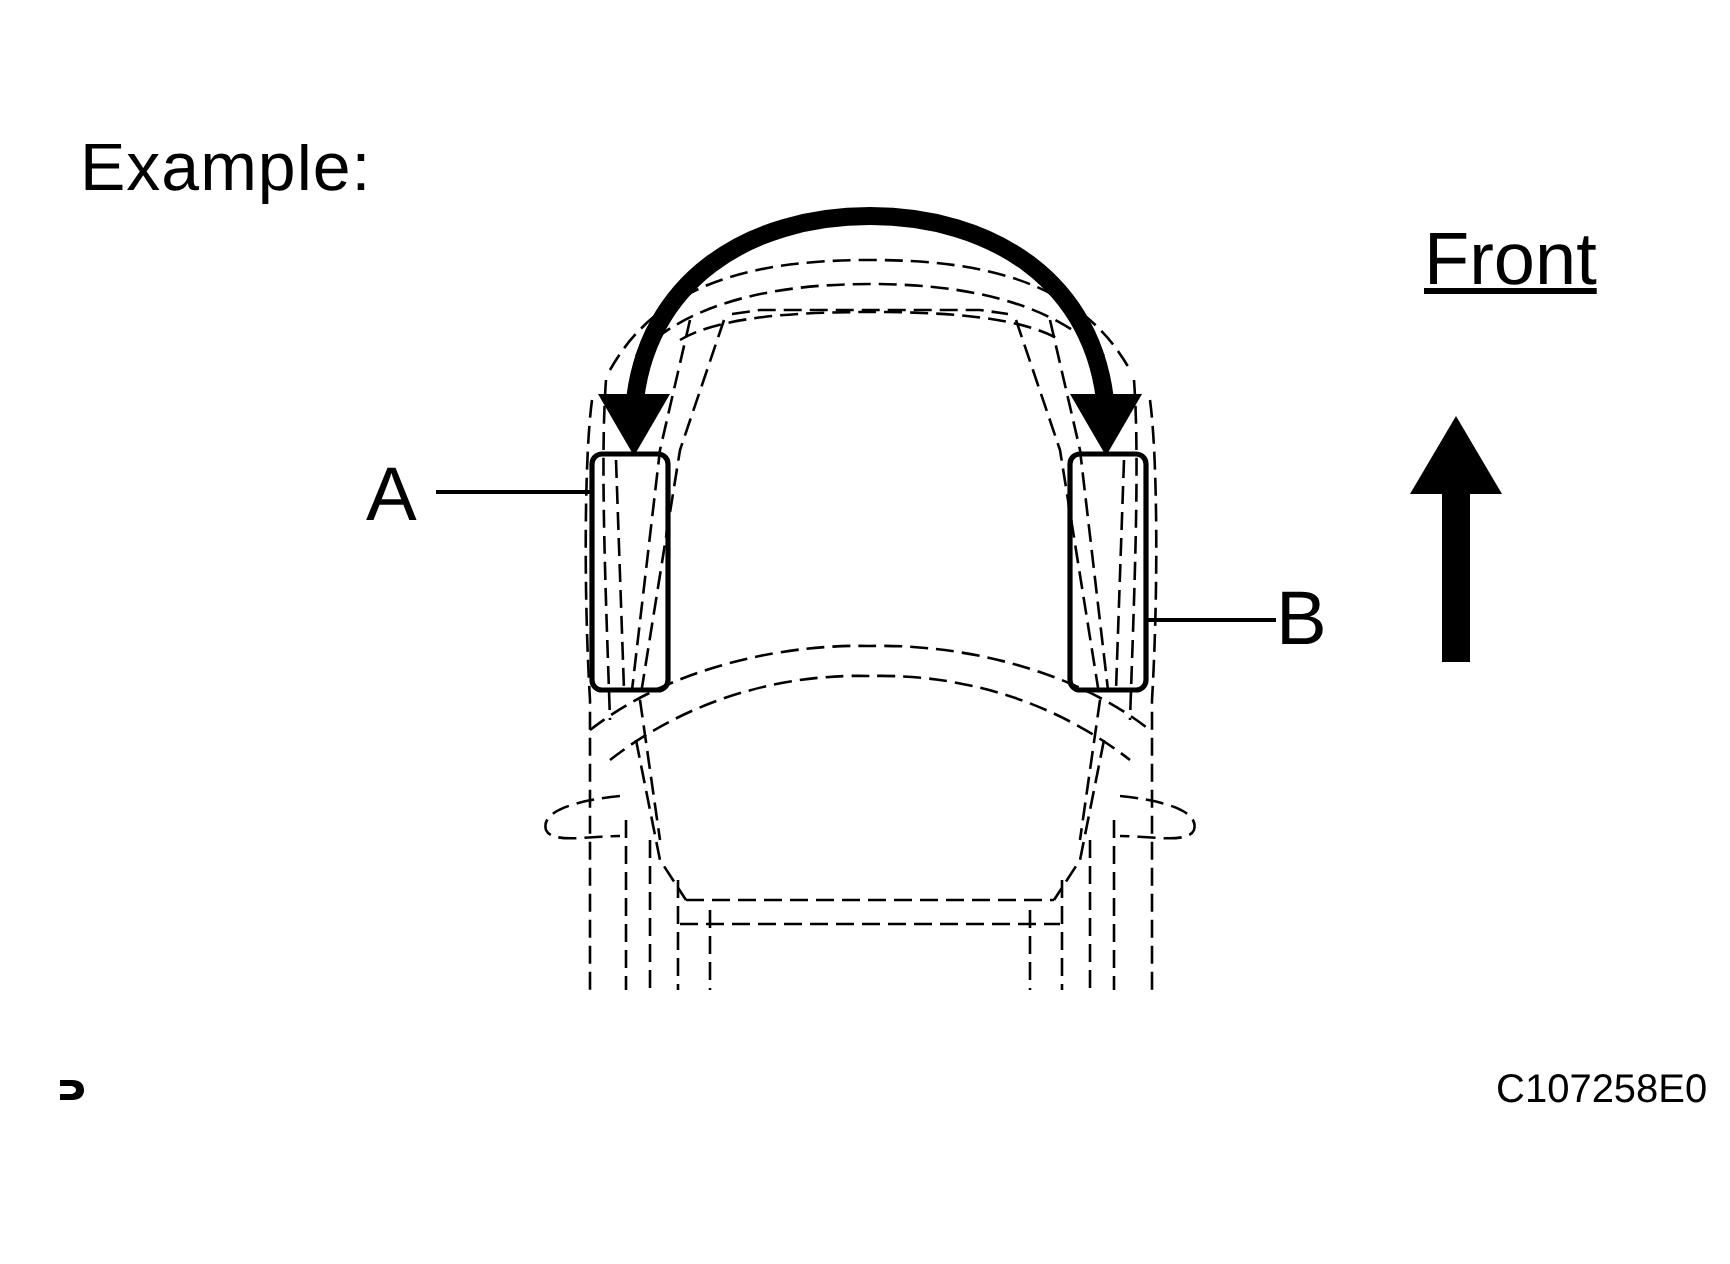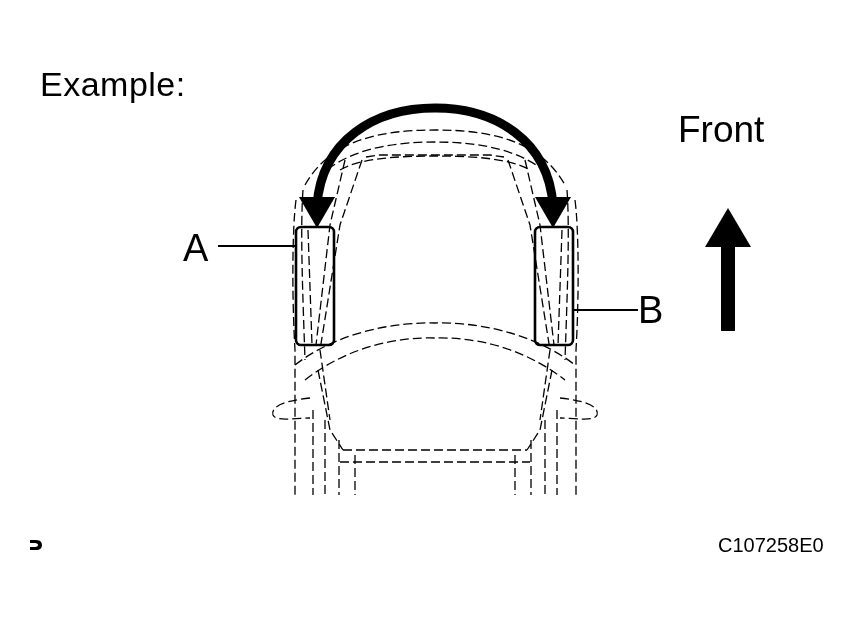--- a/index.html
+++ b/index.html
@@ -1,22 +1,22 @@
 <!DOCTYPE html>
 <html><head>
 <meta charset="utf-8">
 <style>
   html, body { margin:0; padding:0; background:#ffffff; }
   body { width:865px; height:632px; position:relative; overflow:hidden; font-family:"Liberation Sans", sans-serif; color:#000; }
   .title { position:absolute; left:40px; top:64px; font-size:34px; font-weight:normal; line-height:40px; letter-spacing:0.5px; clip-path: inset(8px 0 0 0); }
   .label { position:absolute; font-size:38px; line-height:40px; }
   .label-a { left:183px; top:228px; }
   .label-b { left:638px; top:290px; }
-  .front { position:absolute; left:678px; top:110px; font-size:37px; line-height:40px; }
-  .code { position:absolute; left:718px; top:533px; font-size:20px; line-height:24px; }
+  .front { position:absolute; left:712px; top:110px; font-size:37px; line-height:40px;text-decoration:underline; }
+  .code { position:absolute; left:748px; top:533px; font-size:20px; line-height:24px; }
   .corner-mark { position:absolute; left:30px; top:537px; width:14px; height:16px; overflow:hidden; }
   svg.diagram { position:absolute; left:0; top:0; }
 </style>
 </head>
 <body>
 
 <div class="title">Example:</div>
 
 <svg class="diagram" width="865" height="632" viewBox="0 0 865 632">
 

